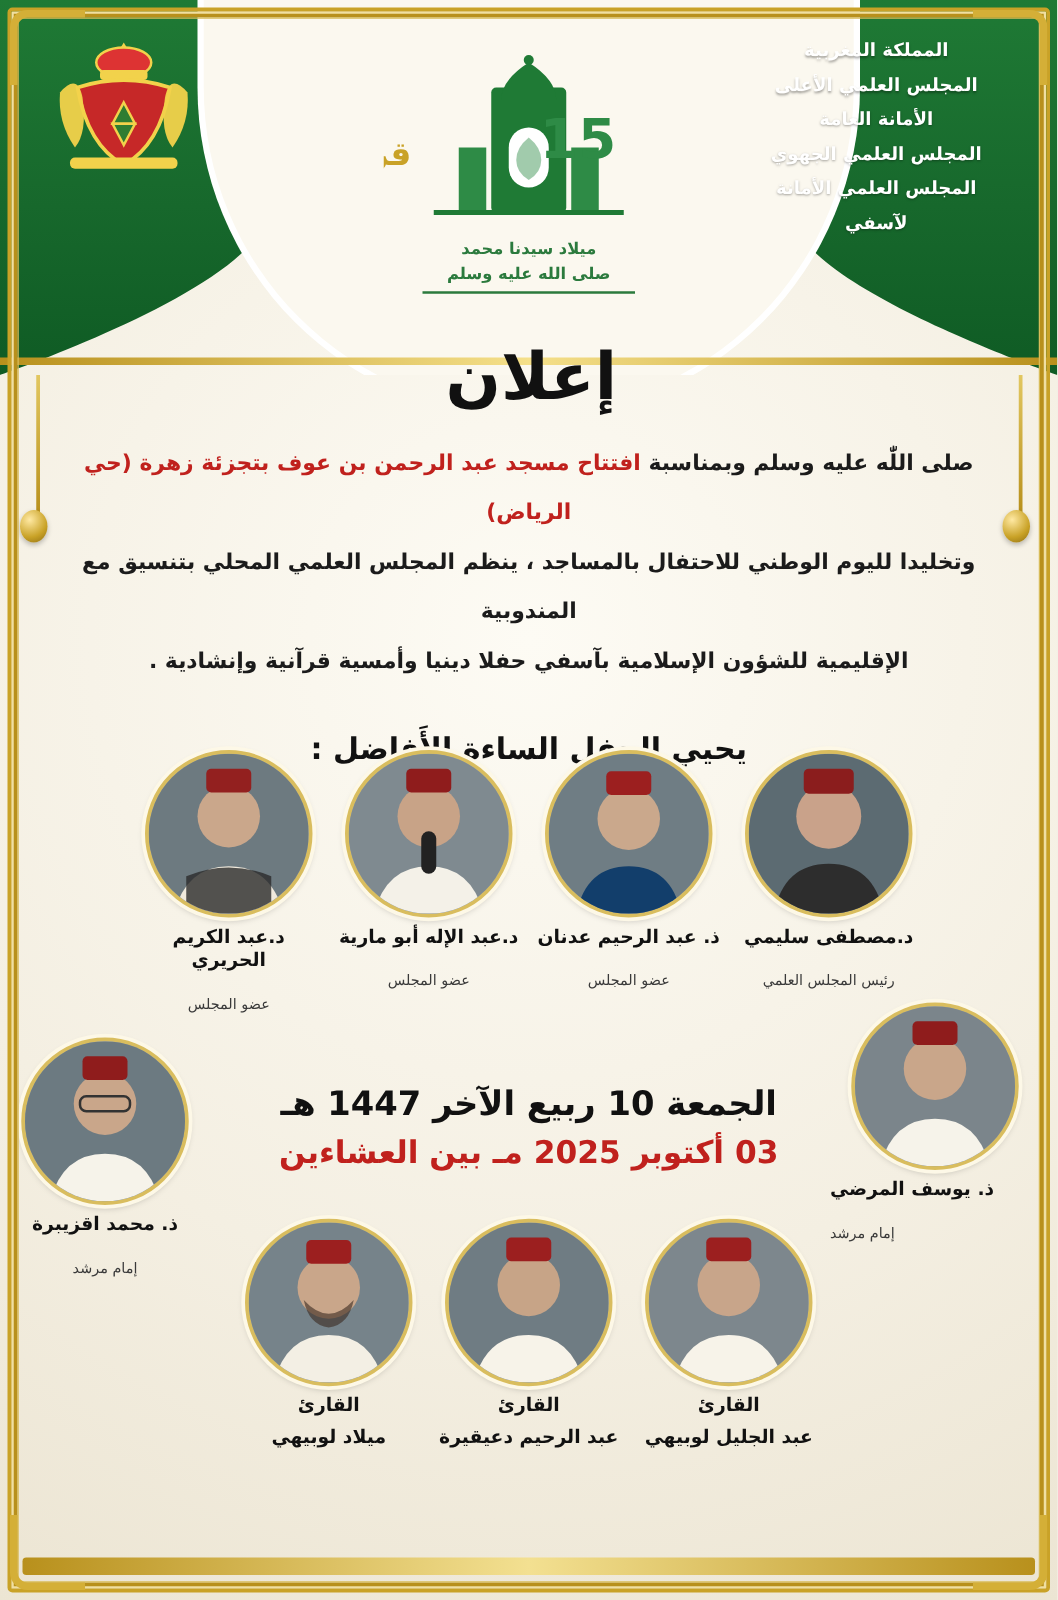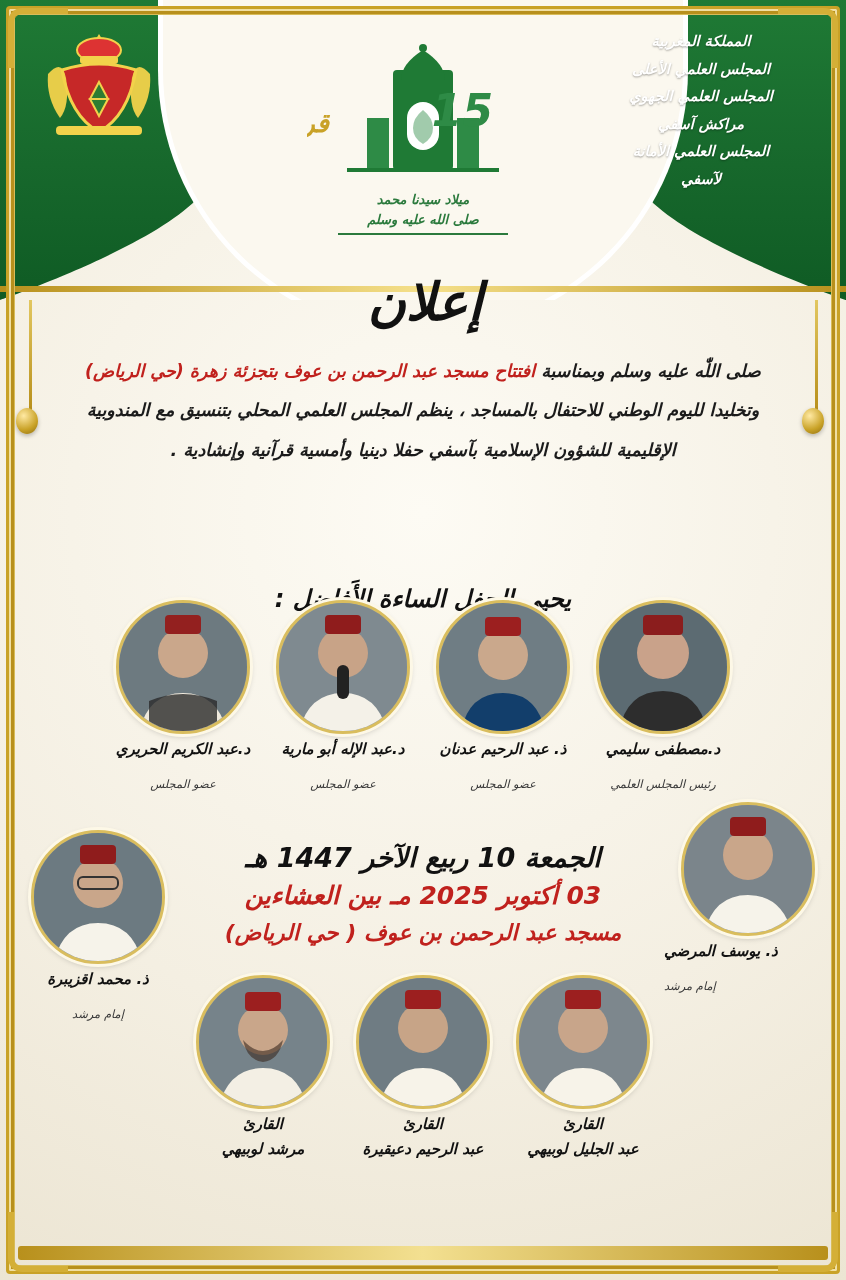--- a/index.html
+++ b/index.html
@@ -8,21 +8,20 @@
     font-family:"DejaVu Sans", sans-serif;
     background:#f3efe6;
     overflow:hidden;
     position:relative;
   }
   .poster{
     position:absolute;inset:0;
     background:
       radial-gradient(circle at 50% 40%, #fdfbf4 0%, #f4efe2 60%, #ece5d3 100%);
     overflow:hidden;
-    font-style:italic;
   }
   
   .frame-outer{
     position:absolute;left:6px;top:6px;right:6px;bottom:6px;
     border:3px solid #c9a227;
     border-radius:4px;
     pointer-events:none;
     box-shadow:inset 0 0 0 2px #f0dfa2, inset 0 0 0 5px #b8901c;
   }
   .frame-inner{
@@ -133,29 +132,29 @@
   }
   .pic svg{width:100%;height:100%;display:block;}
   .pname{
     margin-top:6px;font-size:15px;font-weight:bold;color:#111;line-height:1.25;
   }
   .prole{
     margin-top:18px;font-size:11.5px;color:#3a3a3a;line-height:1.3;
   }
   .row1{top:600px;}
   .row2{top:975px;}
-  .side-left{position:absolute;left:14px;top:830px;width:168px;text-align:center;}
+  .side-left{position:absolute;left:0;top:830px;width:168px;text-align:center;}
   .side-right{position:absolute;right:14px;top:802px;width:168px;text-align:left;}
 
   
   .event{
     position:absolute;left:195px;right:195px;top:838px;
     text-align:center;
   }
-  .ev-line1{font-size:27px;font-weight:bold;color:#111;line-height:1.45;}
+  .ev-line1{font-size:27px;font-weight:bold;color:#111;line-height:1.45;margin-top:26px;}
   .ev-line2{font-size:25px;font-weight:bold;color:#c0211d;line-height:1.5;}
   .ev-line3{font-size:22px;font-weight:bold;color:#c0211d;line-height:1.6;}
 
   
   .bottom-bar{
     position:absolute;left:18px;right:18px;bottom:20px;height:14px;
     background:linear-gradient(90deg,#b8901c,#f3e091,#b8901c);
     border-radius:3px;
   }
 </style>
@@ -191,22 +190,22 @@
         <path d="M14 44 q14 -16 18 4 q4 28 -6 40 q-14 -20 -12 -44z" fill="#f2d24b" opacity=".95"></path>
         <path d="M116 44 q-14 -16 -18 4 q-4 28 6 40 q14 -20 12 -44z" fill="#f2d24b" opacity=".95"></path>
         <rect x="22" y="96" width="86" height="9" rx="4" fill="#f2d24b"></rect>
       </g>
     </svg>
   </div>
 
   <div class="ministry">
     <div>المملكة المغربية</div>
     <div>المجلس العلمي الأعلى</div>
+    <div>الأمانة العامة</div>
     <div>المجلس العلمي الجهوي</div>
-    <div>مراكش آسفي</div>
     <div>المجلس العلمي الأمانة</div>
     <div>لآسفي</div>
   </div>
 
   <div class="centerlogo">
     <div class="cl-mosque">
       <svg viewBox="0 0 232 150" xmlns="http://www.w3.org/2000/svg">
         <rect x="86" y="30" width="60" height="100" rx="4" fill="#1f7a35"></rect>
         <path d="M116 10 q22 14 22 30 h-44 q0 -16 22 -30z" fill="#1f7a35"></path>
         <circle cx="116" cy="8" r="4" fill="#1f7a35"></circle>
@@ -319,21 +318,20 @@
           <rect x="46" y="12" width="36" height="19" rx="4" fill="#8f1c1c"></rect>
         </svg>
     </div>
     <div class="pname">ذ. محمد اقزيبرة</div>
     <div class="prole">إمام مرشد</div>
   </div>
 
   <div class="event">
     <div class="ev-line1">الجمعة 10 ربيع الآخر 1447 هـ</div>
     <div class="ev-line2">03 أكتوبر 2025 مـ بين العشاءين</div>
-    <div class="ev-line3">مسجد عبد الرحمن بن عوف ( حي الرياض)</div>
   </div>
 
   <div class="row row2">
 
     <div class="person">
       <div class="pic">
         <svg viewBox="0 0 128 128">
             <rect width="128" height="128" fill="#7d878d"></rect>
             <circle cx="64" cy="50" r="25" fill="#c8a58a"></circle>
             <path d="M20 128 q10 -38 44 -38 t44 38z" fill="#f7f3e9"></path>
@@ -361,21 +359,21 @@
       <div class="pic">
         <svg viewBox="0 0 128 128">
             <rect width="128" height="128" fill="#76838a"></rect>
             <circle cx="64" cy="52" r="25" fill="#c9a68a"></circle>
             <path d="M20 128 q10 -38 44 -38 t44 38z" fill="#f3efe4"></path>
             <rect x="46" y="14" width="36" height="19" rx="4" fill="#9c1f1f"></rect>
             <path d="M44 62 q20 22 40 0 q-4 20 -20 22 q-16 -2 -20 -22z" fill="#3a2a20" opacity=".6"></path>
           </svg>
       </div>
       <div class="pname">القارئ</div>
-      <div class="pname">مرشد لوبيهي</div>
+      <div class="pname">ميلاد لوبيهي</div>
     </div>
 
   </div>
 
   <div class="bottom-bar"></div>
 
   <div class="frame-outer"></div>
   <div class="frame-inner"></div>
   <div class="corner tl"></div>
   <div class="corner tr"></div>

